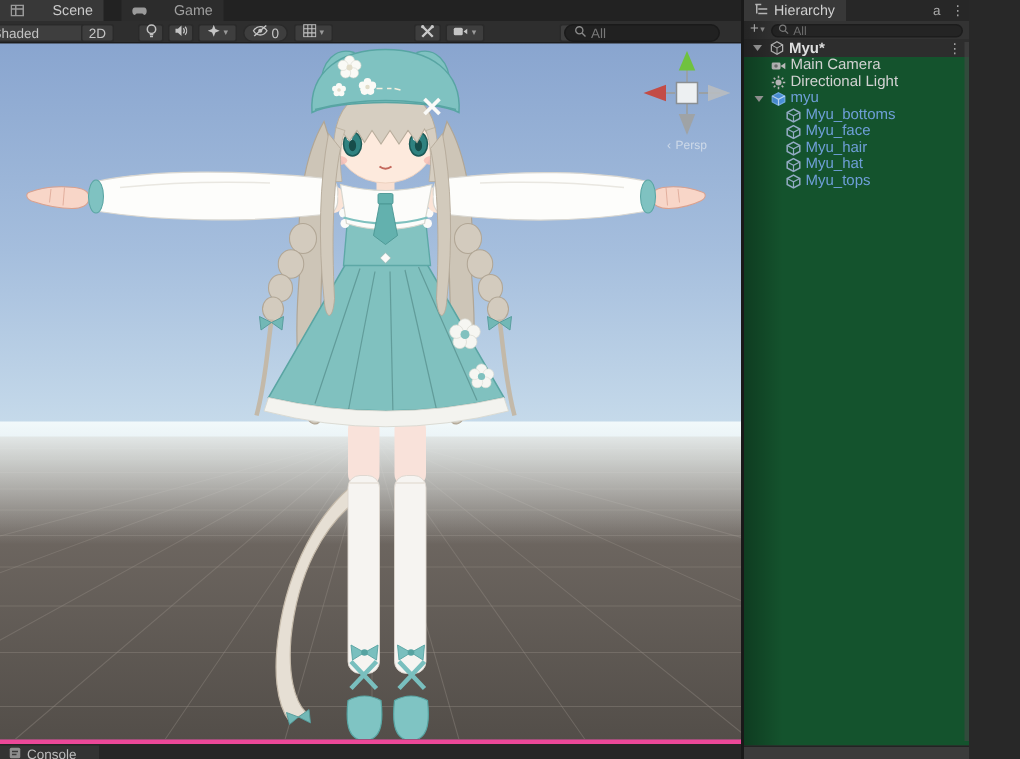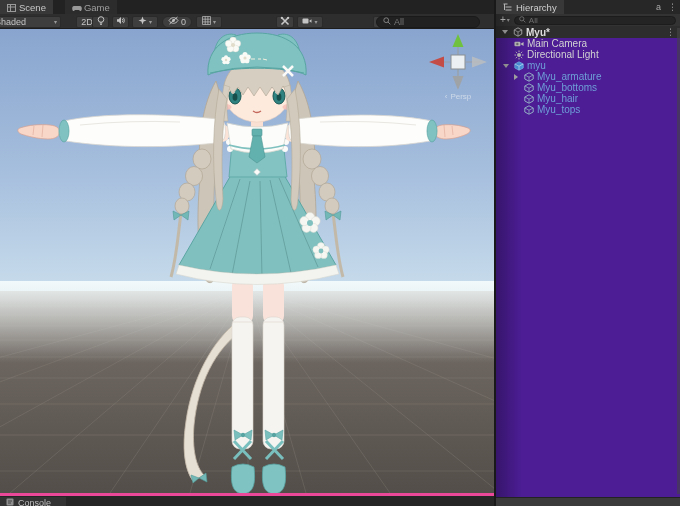--- a/index.html
+++ b/index.html
@@ -2,42 +2,42 @@
 <html style="--prefab-blue: #6f9fd8;"><head>
 <meta charset="utf-8">
 <style>
   html,body{margin:0;padding:0;background:#1e1e1e;}
   *{box-sizing:border-box;font-family:"Liberation Sans",sans-serif;}
   .app{position:relative;width:680px;height:506px;overflow:hidden;background:#282828;}
 
   
   .scene-panel{position:absolute;left:0;top:0;width:494px;height:506px;background:#2e2e2e;}
   .tabbar{position:absolute;left:0;top:0;width:100%;height:14px;background:#222;display:flex;align-items:stretch;}
-  .tab{display:flex;align-items:center;gap:3px;padding:0 7px;font-size:9.5px;color:#9f9f9f;background:#2c2c2c;}
+  .tab{display:flex;align-items:center;gap:19px;padding:0 7px;font-size:9.5px;color:#9f9f9f;background:#2c2c2c;}
   .tab.active{background:#383838;color:#c9c9c9;}
   .tab + .tab{margin-left:12px;}
   .tab .ticon{display:inline-block;width:9px;height:8px;}
 
   .toolbar{position:absolute;left:0;top:14px;width:100%;height:15px;background:#2e2e2e;border-bottom:1px solid #1d1d1d;}
   .tbtn{position:absolute;top:1.5px;height:12px;display:flex;align-items:center;justify-content:center;gap:2px;
         background:#3e3e3e;border:1px solid #2a2a2a;border-radius:2px;color:#c4c4c4;font-size:9px;}
   .caret{font-size:6px;color:#9a9a9a;line-height:1;}
   .search-pill{position:absolute;top:1.5px;height:12px;background:#212121;border:1px solid #1a1a1a;border-radius:7px;
         display:flex;align-items:center;gap:3px;padding:0 6px;color:#787878;font-size:9px;}
 
   .viewport{position:absolute;left:0;top:29px;width:560px;height:464px;overflow:hidden;
         background:linear-gradient(#89a5cf 0%,#a5bedd 30%,#cfe2ee 62%,#eef7f8 100%);}
   .viewport svg{display:block;}
 
   .console-strip{position:absolute;left:0;top:493px;width:494px;height:13px;background:#262626;border-top:3px solid #ec4899;}
   .console-tab{position:absolute;left:0;top:1px;height:12px;width:66px;background:#333;display:flex;align-items:center;gap:4px;
         padding:0 6px;color:#bdbdbd;font-size:9px;}
 
   
-  .hierarchy-panel{position:absolute;left:494px;top:0;width:186px;height:506px;background:#4c1d95;border-left:2px solid #191919;}
+  .hierarchy-panel{position:absolute;left:494px;top:0;width:152px;height:506px;background:#14532d;border-left:2px solid #191919;}
   .hierarchy-panel .tabbar{background:#272727;}
   .htab{display:flex;align-items:center;gap:4px;padding:0 7px;height:14px;font-size:9.5px;color:#cfcfcf;background:#383838;}
   .hbar-right{position:absolute;right:3px;top:0;height:14px;display:flex;align-items:center;gap:7px;color:#a9a9a9;font-size:9px;}
   .kebab{color:#a9a9a9;font-size:9px;line-height:1;}
   .htoolbar{position:absolute;left:0;top:14px;width:100%;height:12px;background:#333;display:flex;align-items:center;padding:0 4px;gap:4px;}
   .plus-btn{display:flex;align-items:center;color:#cfcfcf;font-size:10px;gap:1px;line-height:1;}
   .hsearch{flex:1;height:9px;background:#242424;border:1px solid #1c1c1c;border-radius:5px;display:flex;align-items:center;
         gap:3px;padding:0 4px;color:#6f6f6f;font-size:8px;}
   .scene-row{position:absolute;left:0;top:26px;width:100%;height:12px;background:#2d2d2d;display:flex;align-items:center;
         gap:3px;padding-left:4px;color:#dedede;font-size:10px;font-weight:bold;}
@@ -86,21 +86,21 @@
         </span>
         <span>Game</span>
       </div>
     </div>
 
     <div class="toolbar">
       <div class="tbtn" style="left:-9px;width:70px;justify-content:flex-start;padding-left:3px;">
         <span>Shaded</span>
         <span class="caret" style="position:absolute;right:3px;">▾</span>
       </div>
-      <div class="tbtn" style="left:76px;width:22px;">
+      <div class="tbtn" style="left:54px;width:22px;">
         <span>2D</span>
       </div>
       <div class="tbtn" style="left:92px;width:17px;">
         <span class="mini">
           <svg width="8" height="10" viewBox="0 0 8 10">
               <circle cx="4" cy="3.5" r="2.8" fill="none" stroke="#c4c4c4"></circle>
               <path d="M2.8 7h2.4M3 8.3h2" stroke="#c4c4c4"></path>
             </svg>
         </span>
       </div>
@@ -475,48 +475,58 @@
           <span class="arrow down"></span>
           <span class="hicon">
             <svg viewBox="0 0 10 10">
               <path d="M5 .8 9.2 3v4L5 9.2.8 7V3Z" fill="#4a90d9" stroke="#74aee6" stroke-width=".8"></path>
               <path d="M.8 3 5 5.2 9.2 3M5 5.2V9.2" fill="none" stroke="#bcd9f2" stroke-width=".8"></path>
             </svg>
           </span>
           <span class="hlabel blue">myu</span>
         </div>
         <div class="hrow lvl2">
-          <span class="arrow right"></span>
+          <span class="arrow none"></span>
           <span class="hicon">
             <svg viewBox="0 0 10 10">
               <path d="M5 .8 9.2 3v4L5 9.2.8 7V3Z" fill="none" stroke="#93abc4" stroke-width="1"></path>
               <path d="M.8 3 5 5.2 9.2 3M5 5.2V9.2" fill="none" stroke="#93abc4" stroke-width=".8"></path>
             </svg>
           </span>
-          <span class="hlabel blue">Myu_armature</span>
+          <span class="hlabel blue">Myu_bottoms</span>
         </div>
         <div class="hrow lvl2">
           <span class="arrow none"></span>
           <span class="hicon">
             <svg viewBox="0 0 10 10">
               <path d="M5 .8 9.2 3v4L5 9.2.8 7V3Z" fill="none" stroke="#93abc4" stroke-width="1"></path>
               <path d="M.8 3 5 5.2 9.2 3M5 5.2V9.2" fill="none" stroke="#93abc4" stroke-width=".8"></path>
             </svg>
           </span>
-          <span class="hlabel blue">Myu_bottoms</span>
+          <span class="hlabel blue">Myu_face</span>
         </div>
         <div class="hrow lvl2">
           <span class="arrow none"></span>
           <span class="hicon">
             <svg viewBox="0 0 10 10">
               <path d="M5 .8 9.2 3v4L5 9.2.8 7V3Z" fill="none" stroke="#93abc4" stroke-width="1"></path>
               <path d="M.8 3 5 5.2 9.2 3M5 5.2V9.2" fill="none" stroke="#93abc4" stroke-width=".8"></path>
             </svg>
           </span>
           <span class="hlabel blue">Myu_hair</span>
+        </div>
+        <div class="hrow lvl2">
+          <span class="arrow none"></span>
+          <span class="hicon">
+            <svg viewBox="0 0 10 10">
+              <path d="M5 .8 9.2 3v4L5 9.2.8 7V3Z" fill="none" stroke="#93abc4" stroke-width="1"></path>
+              <path d="M.8 3 5 5.2 9.2 3M5 5.2V9.2" fill="none" stroke="#93abc4" stroke-width=".8"></path>
+            </svg>
+          </span>
+          <span class="hlabel blue">Myu_hat</span>
         </div>
         <div class="hrow lvl2">
           <span class="arrow none"></span>
           <span class="hicon">
             <svg viewBox="0 0 10 10">
               <path d="M5 .8 9.2 3v4L5 9.2.8 7V3Z" fill="none" stroke="#93abc4" stroke-width="1"></path>
               <path d="M.8 3 5 5.2 9.2 3M5 5.2V9.2" fill="none" stroke="#93abc4" stroke-width=".8"></path>
             </svg>
           </span>
           <span class="hlabel blue">Myu_tops</span>

